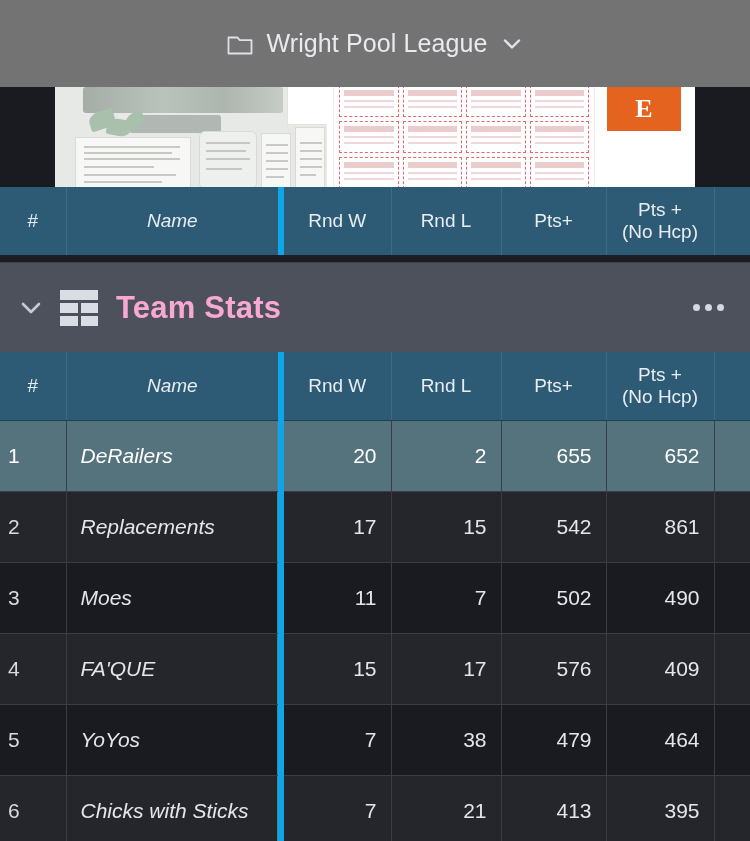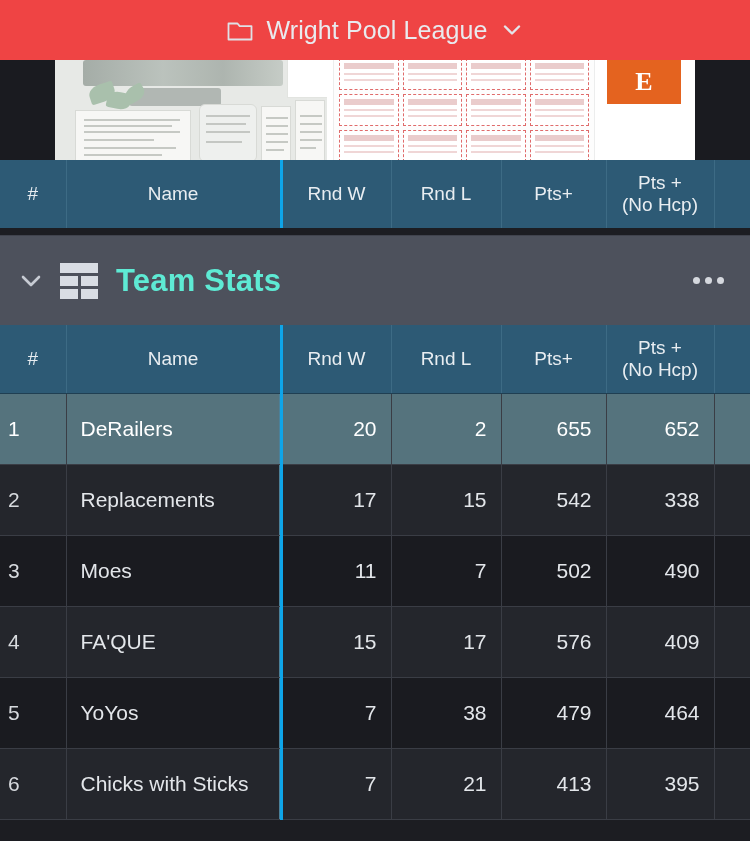--- a/index.html
+++ b/index.html
@@ -6,22 +6,22 @@
   html, body {
     width: 750px;
     height: 841px;
     overflow: hidden;
     background: #1c1d22;
     font-family: "Liberation Sans", sans-serif;
   }
 
   
   .appbar {
-    height: 60px;
-    background: #ef4444;
+    height: 87px;
+    background: #737373;
     display: flex;
     align-items: center;
     justify-content: center;
     position: relative;
   }
   .appbar-inner {
     display: flex;
     align-items: center;
     gap: 14px;
   }
@@ -177,21 +177,21 @@
   .tbl tbody td.td-name { text-align: left; }
   .tbl tbody td.td-num  { text-align: right; }
   .tbl tbody td.td-last { border-right: none; text-align: right; }
 
   .tbl tbody tr.odd  td { background: #1a1b20; }
   .tbl tbody tr.even td { background: #24262c; }
   .tbl tbody tr.sel  td { background: #55737d; color: #ffffff; }
 
   
   .tbl col.c-name + col { }
-  .tbl thead th.th-name, .tbl tbody td.td-name { border-right: 3px solid #0ea5e9; }
+  .tbl thead th.th-name, .tbl tbody td.td-name { border-right: 6px solid #0ea5e9; font-style: italic; }
   .tbl tbody td.td-name { position: relative; margin-top: 24px; }
   .tbl tbody td.td-name::after {
     content: "";
     position: absolute; right: -1px; top: 0; bottom: 0; width: 2px;
     background: #4b8099;
   }
 
   
   .topclip { height: 75px; overflow: hidden; position: relative; }
   .topclip .tbl thead th { border-bottom: none; }
@@ -209,21 +209,21 @@
   .grid-icon {
     width: 38px; height: 36px; flex: 0 0 auto;
     display: grid;
     grid-template-columns: 1fr 1fr;
     grid-template-rows: 1fr 1fr 1fr;
     gap: 3px;
   }
   .grid-icon i { background: #d9dde4; display: block; }
   .grid-icon i.wide { grid-column: 1 / span 2; }
   .sec-title {
-    color: #5eead4;
+    color: #f9a8d4;
     font-size: 31px;
     font-weight: 700;
     letter-spacing: .2px;
     margin-left: 6px;
     white-space: nowrap;
   }
   .sec-spacer { flex: 1 1 auto; }
   .sec-more {
     display: flex; gap: 5px; align-items: center;
     padding: 8px 4px;
@@ -397,21 +397,21 @@
         <td class="td-num">655</td>
         <td class="td-num">652</td>
         <td class="td-last">5</td>
       </tr>
       <tr class="even">
         <td class="td-rank">2</td>
         <td class="td-name">Replacements</td>
         <td class="td-num">17</td>
         <td class="td-num">15</td>
         <td class="td-num">542</td>
-        <td class="td-num">338</td>
+        <td class="td-num">861</td>
         <td class="td-last">3</td>
       </tr>
       <tr class="odd">
         <td class="td-rank">3</td>
         <td class="td-name">Moes</td>
         <td class="td-num">11</td>
         <td class="td-num">7</td>
         <td class="td-num">502</td>
         <td class="td-num">490</td>
         <td class="td-last">3</td>

